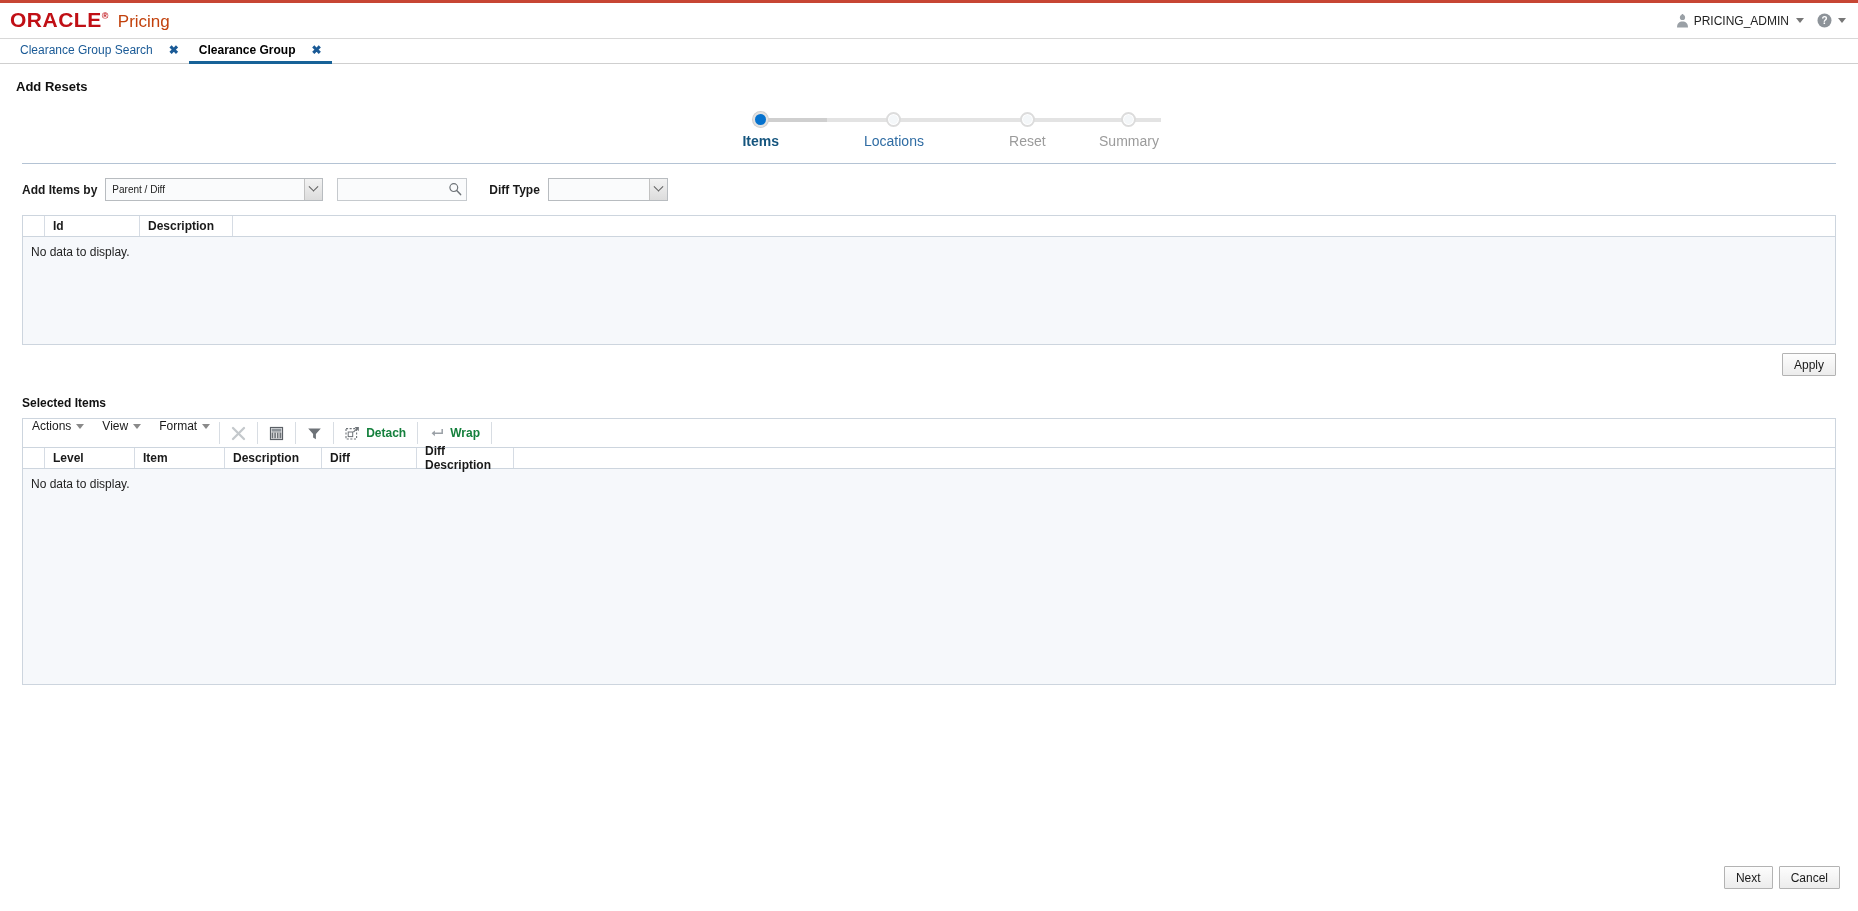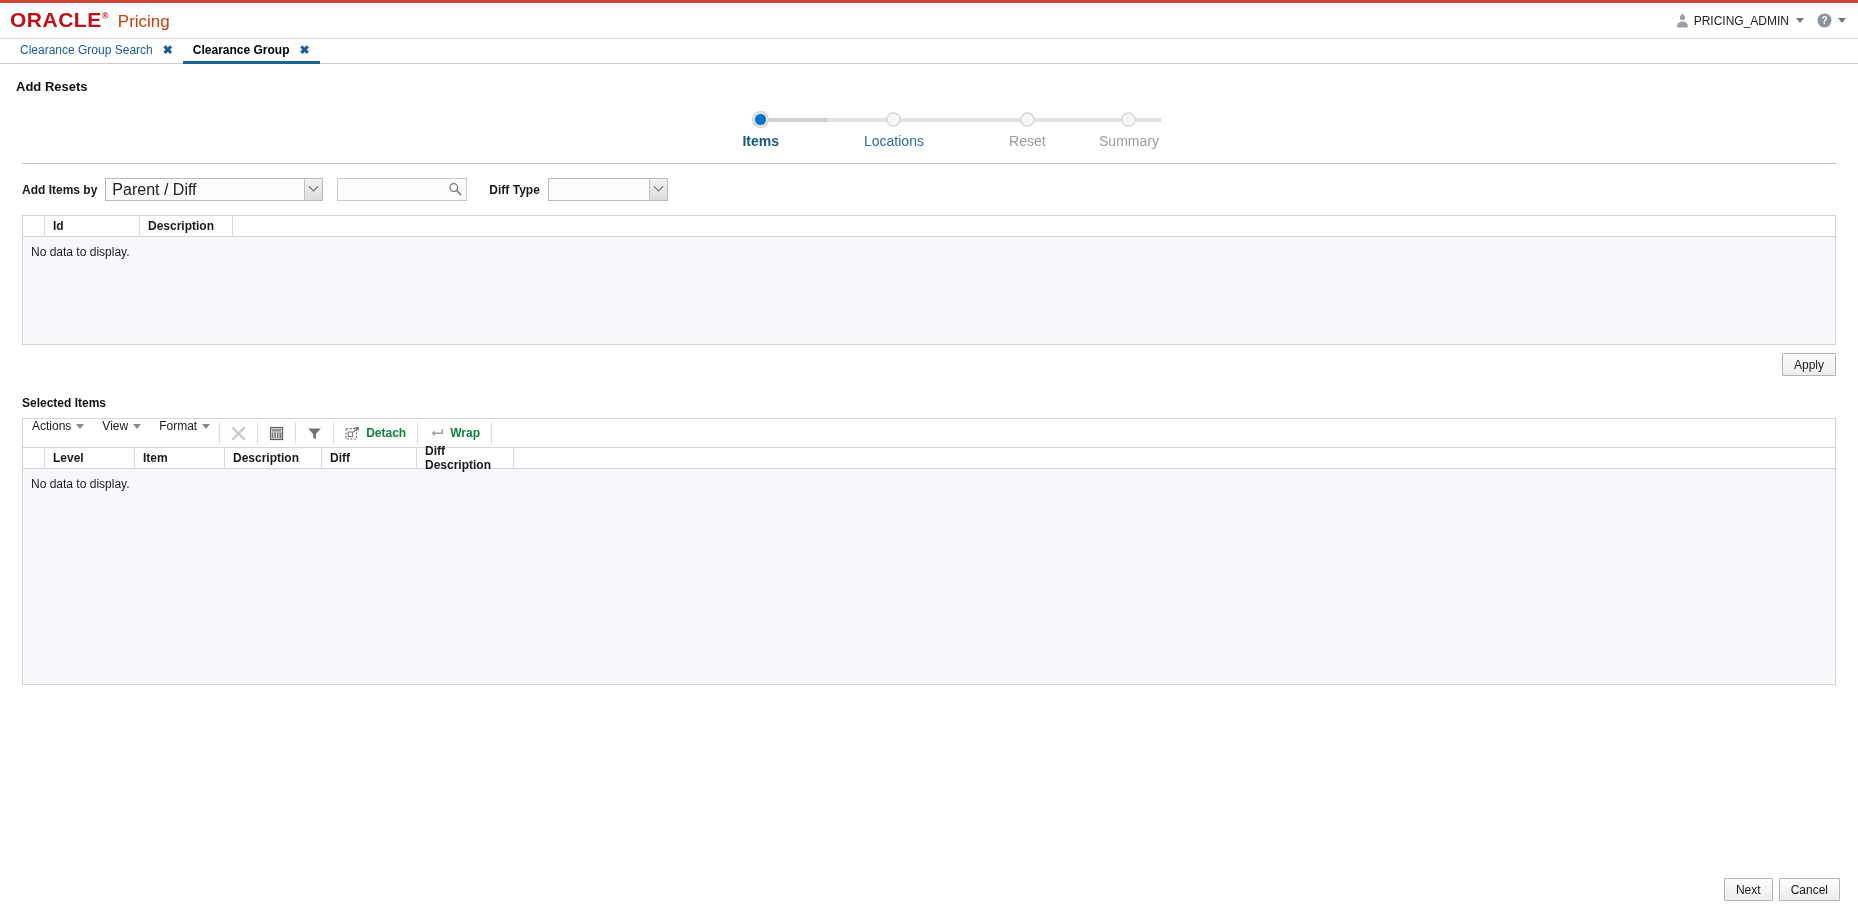--- a/index.html
+++ b/index.html
@@ -76,21 +76,21 @@
     height: 25px;
     display: flex;
     align-items: stretch;
     border-bottom: 1px solid #cfcfcf;
     background: #ffffff;
     padding-left: 10px;
   }
   .tab {
     display: flex;
     align-items: center;
-    gap: 10px;
+    gap: 16px;
     padding: 0 10px;
     cursor: pointer;
     position: relative;
     border-bottom: 3px solid transparent;
     margin-bottom: -1px;
   }
   .tab .tab-label {
     font-size: 12px;
     color: #1a5a96;
   }
@@ -201,21 +201,21 @@
     width: 218px;
     height: 23px;
     border: 1px solid #b8bcc0;
     background: #fafbfc;
     display: flex;
     align-items: center;
     cursor: pointer;
   }
   .select-box .sel-text {
     padding-left: 6px;
-    font-size: 16px;
+    font-size: 10px;
     color: #222;
     flex: 1;
     overflow: hidden;
     white-space: nowrap;
   }
   .select-arrow {
     width: 18px; height: 21px;
     background: linear-gradient(#f2f2f2, #dcdcdc);
     border-left: 1px solid #c2c2c2;
     display: flex;
@@ -372,21 +372,21 @@
   .tb-btn.disabled { cursor: default; opacity: 1; }
   .tb-btn svg { display: block; }
   .menu-group { display: flex; align-items: flex-start; }
 
   .panel-body { height: 215px; }
 
   
   .footer {
     position: absolute;
     right: 18px;
-    bottom: 10px;
+    bottom: 22px;
     display: flex;
     gap: 6px;
   }
 </style>
 </head>
 <body>
 
 <div class="brand-rule"></div>
 
 <div class="header">

